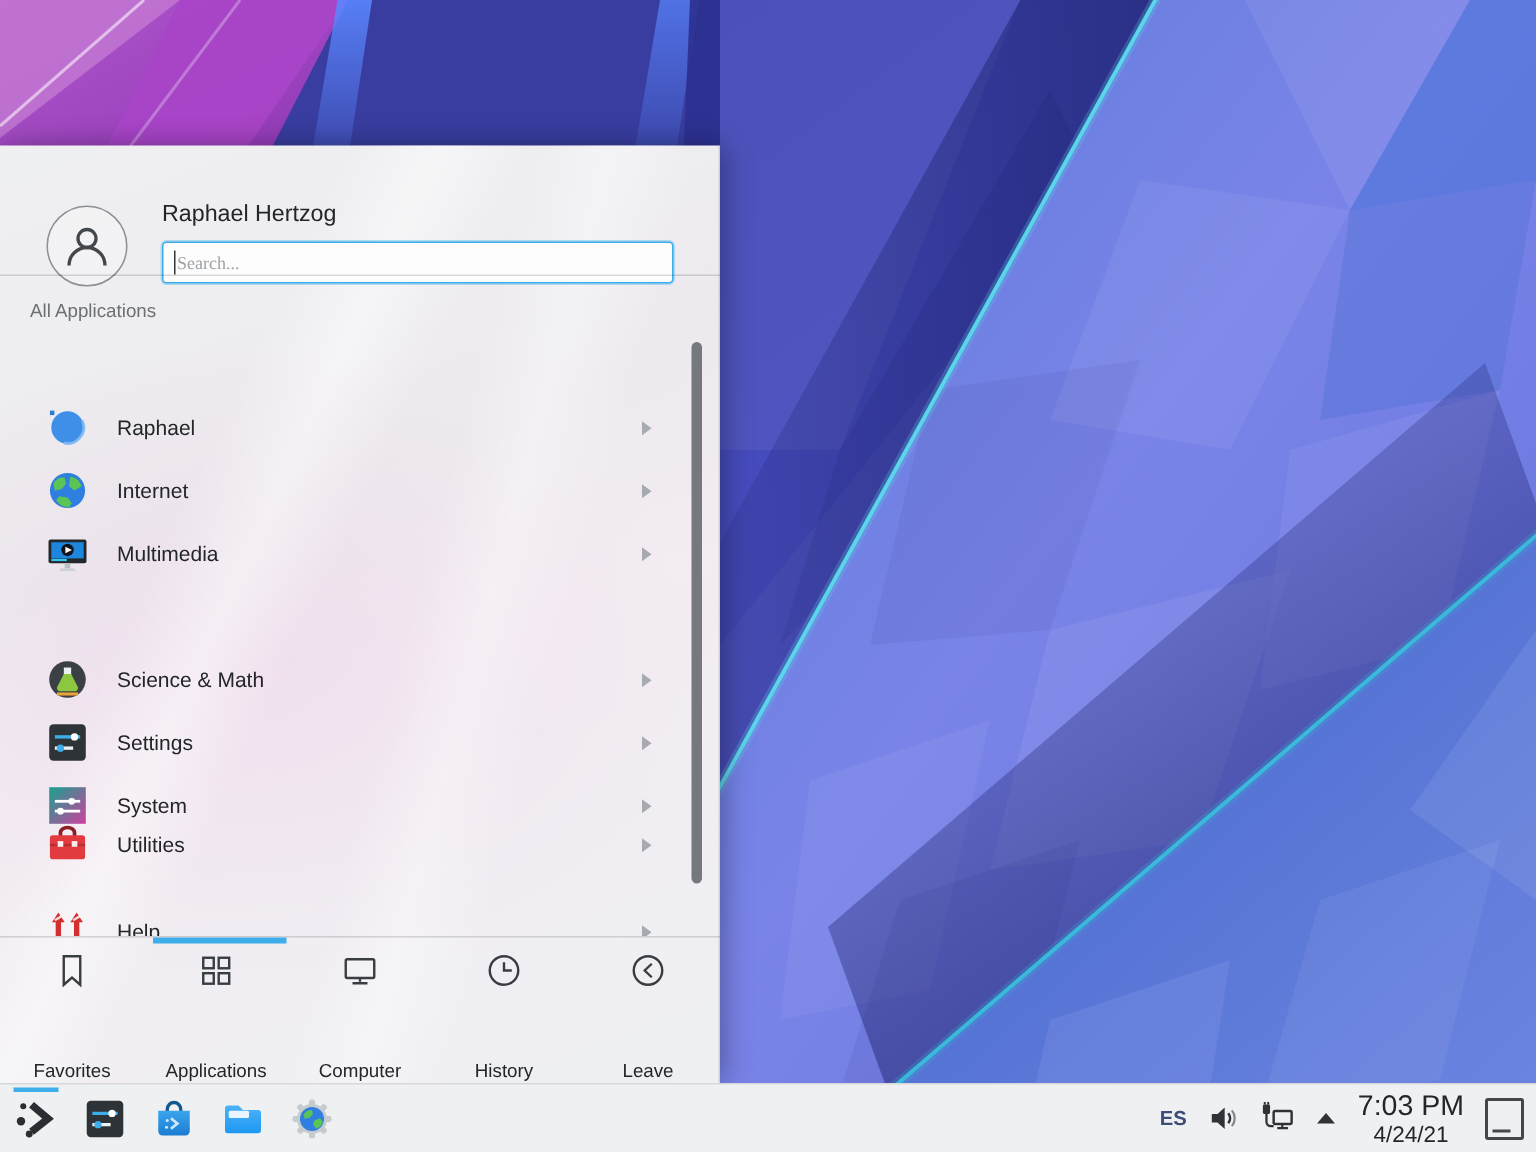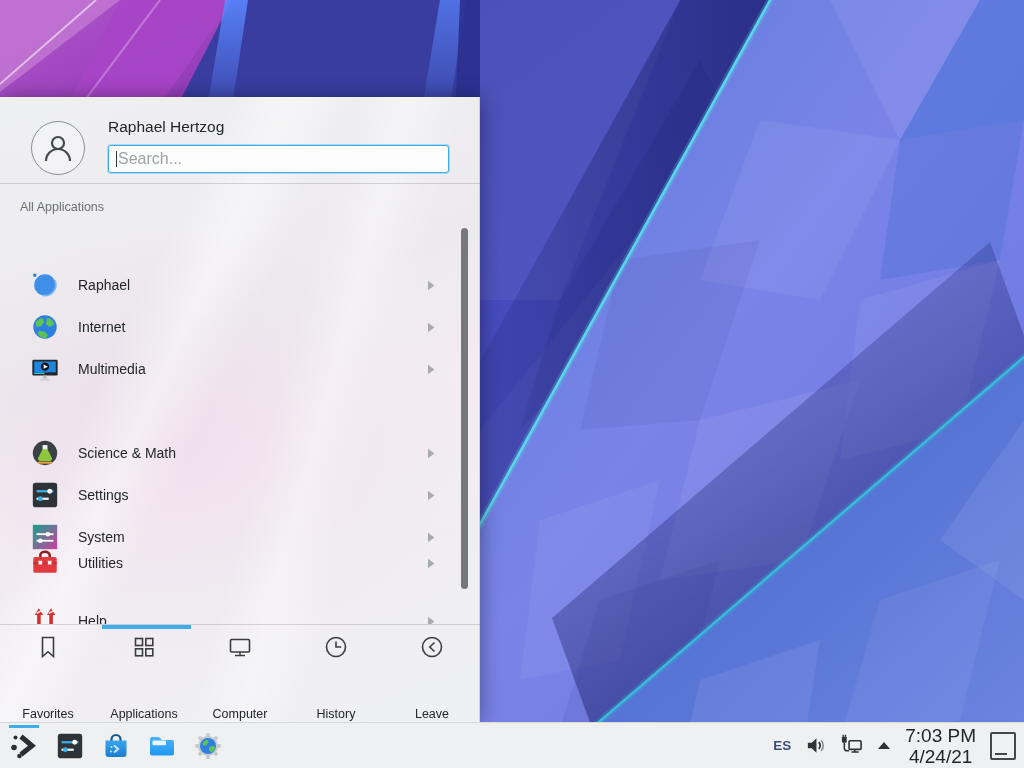--- a/index.html
+++ b/index.html
@@ -10,28 +10,28 @@
 
   
   .menu{position:absolute;left:0;top:97px;width:480px;height:625px;z-index:5;
         background:linear-gradient(160deg,#eff0f2 0%,#edeaee 38%,#f3ecf2 55%,#eef0f3 100%);
         box-shadow:2px 0 18px rgba(0,0,0,.35), inset -1px 0 0 rgba(0,0,0,.12);}
   .menu .streaks{position:absolute;inset:0;pointer-events:none;
         background:
           linear-gradient(115deg, rgba(255,255,255,0) 30%, rgba(255,255,255,.45) 38%, rgba(255,255,255,0) 46%),
           linear-gradient(105deg, rgba(255,255,255,0) 55%, rgba(255,255,255,.35) 63%, rgba(255,255,255,0) 72%),
           radial-gradient(420px 300px at 35% 55%, rgba(233,200,230,.35), rgba(233,200,230,0) 70%);}
-  .mheader{position:absolute;left:0;top:0;width:100%;height:86px;}
+  .mheader{position:absolute;left:0;top:16px;width:100%;height:86px;}
   .avatar{position:absolute;left:31px;top:24px;width:52px;height:52px;border-radius:50%;
           border:1px solid #8b9095;background:rgba(255,255,255,.25);display:flex;align-items:center;justify-content:center;}
   .uname{position:absolute;left:108px;top:21px;font-size:15.5px;color:#232629;}
   .searchwrap{position:absolute;left:108px;top:48px;width:339px;height:26px;background:#fdfdfd;
           border:1px solid #3daee9;border-radius:3px;box-shadow:0 0 0 1px rgba(61,174,233,.35);}
   .searchwrap input{position:absolute;inset:0;border:none;outline:none;background:transparent;
-          font-family:Liberation Sans, sans-serif;font-size:16px;color:#232629;padding:0 8px 0 9px;}
+          font-family:Liberation Serif, serif;font-size:12px;color:#232629;padding:0 8px 0 9px;}
   .searchwrap input::placeholder{color:#9da2a6;opacity:1;}
   .searchcaret{position:absolute;left:7px;top:5px;width:1px;height:16px;background:#31363b;}
   .hsep{position:absolute;left:0;top:86px;width:100%;height:1px;background:rgba(0,0,0,.14);}
   .seclabel{position:absolute;left:20px;top:103px;font-size:12.5px;color:#6b7074;}
 
   .list{position:absolute;left:0;top:125px;width:480px;height:402px;overflow:hidden;}
   .row{position:absolute;left:22px;width:422px;height:38px;border:2px solid transparent;border-radius:3px;
        display:flex;align-items:center;cursor:default;}
   .row.sel{background:#a9d3ec;border-color:#3daee9;}
   .cicon{width:32px;height:32px;margin-left:5px;display:flex;align-items:center;justify-content:center;flex:0 0 auto;}
@@ -52,21 +52,21 @@
   
   .taskbar{position:absolute;left:0;bottom:0;width:1024px;height:46px;background:#eff0f1;z-index:10;
            border-top:1px solid #d6d8da;box-sizing:border-box;display:flex;align-items:center;}
   .tb-left{display:flex;align-items:center;gap:16px;padding-left:9px;}
   .tb-app{position:relative;width:30px;height:30px;display:flex;align-items:center;justify-content:center;}
   .tb-indicator{position:absolute;left:0;top:-6px;width:30px;height:3px;background:#3daee9;}
   .tb-right{margin-left:auto;display:flex;align-items:center;gap:14px;padding-right:8px;}
   .kbd-layout{font-size:13.5px;font-weight:bold;color:#3d4d78;}
   .clock{display:flex;flex-direction:column;align-items:center;line-height:1;color:#232629;}
   .clock .time{font-size:19px;}
-  .clock .date{font-size:19px;margin-top:2px;}
+  .clock .date{font-size:15px;margin-top:2px;}
   .showdesk{width:22px;height:24px;border:2px solid #43474c;border-radius:2px;position:relative;}
   .showdesk i{position:absolute;left:3px;bottom:3px;width:12px;height:2px;background:#43474c;}
 </style>
 </head>
 <body>
 
 <div id="stage">
 
   <svg id="wallpaper" viewBox="0 0 1024 768" preserveAspectRatio="none">
     <defs>

